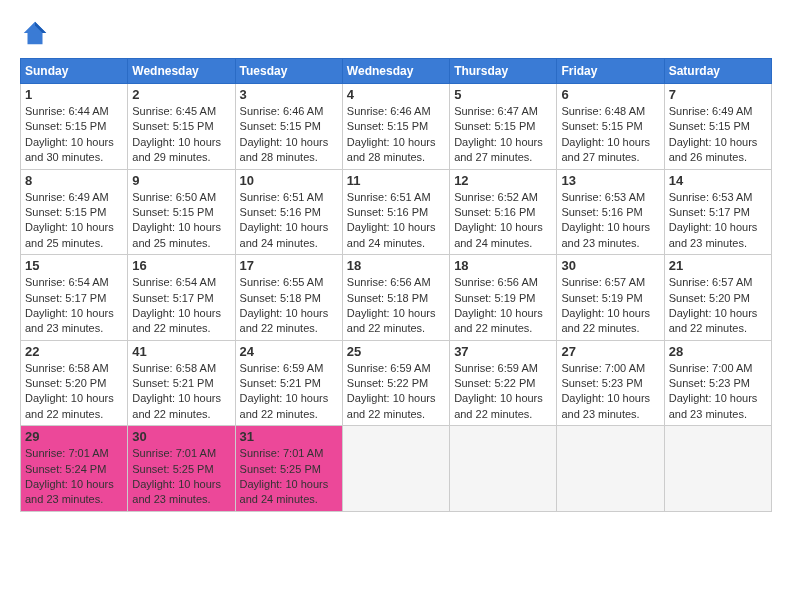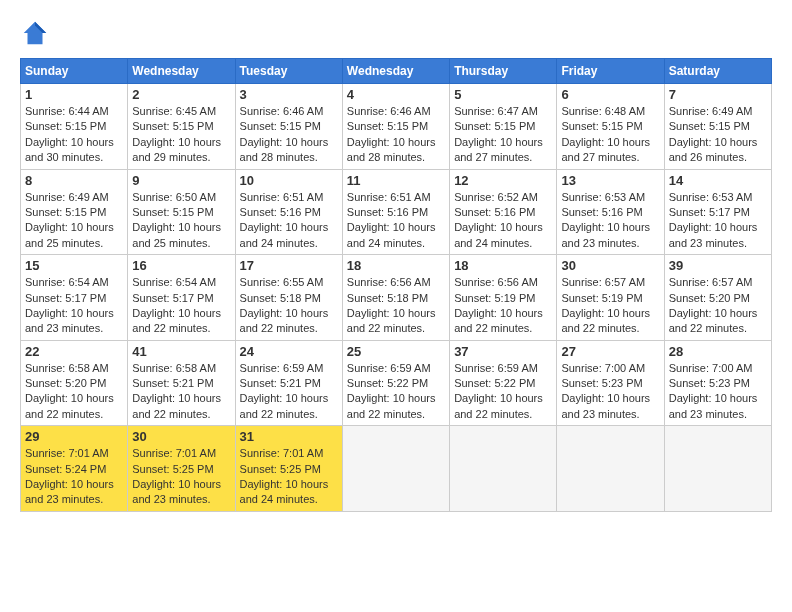--- a/index.html
+++ b/index.html
@@ -75,21 +75,21 @@
       padding: 3px 4px;
       font-size: 9.5px;
       color: #333;
       height: 82px;
       background: #fff;
     }
     td.empty {
       background: #f5f5f5;
     }
     td.last-row {
-      background: #fde047;
+      background: #ec4899;
     }
     .day-num {
       font-size: 13px;
       font-weight: bold;
       color: #333;
       display: block;
       margin-bottom: 2px;
     }
     .day-info {
       font-size: 11px;
@@ -149,21 +149,21 @@
           <td><span class="day-num">13</span><span class="day-info">Sunrise: 6:53 AM<br>Sunset: 5:16 PM<br>Daylight: 10 hours and 23 minutes.</span></td>
           <td><span class="day-num">14</span><span class="day-info">Sunrise: 6:53 AM<br>Sunset: 5:17 PM<br>Daylight: 10 hours and 23 minutes.</span></td>
         </tr>
         <tr>
           <td><span class="day-num">15</span><span class="day-info">Sunrise: 6:54 AM<br>Sunset: 5:17 PM<br>Daylight: 10 hours and 23 minutes.</span></td>
           <td><span class="day-num">16</span><span class="day-info">Sunrise: 6:54 AM<br>Sunset: 5:17 PM<br>Daylight: 10 hours and 22 minutes.</span></td>
           <td><span class="day-num">17</span><span class="day-info">Sunrise: 6:55 AM<br>Sunset: 5:18 PM<br>Daylight: 10 hours and 22 minutes.</span></td>
           <td><span class="day-num">18</span><span class="day-info">Sunrise: 6:56 AM<br>Sunset: 5:18 PM<br>Daylight: 10 hours and 22 minutes.</span></td>
           <td><span class="day-num">18</span><span class="day-info">Sunrise: 6:56 AM<br>Sunset: 5:19 PM<br>Daylight: 10 hours and 22 minutes.</span></td>
           <td><span class="day-num">30</span><span class="day-info">Sunrise: 6:57 AM<br>Sunset: 5:19 PM<br>Daylight: 10 hours and 22 minutes.</span></td>
-          <td><span class="day-num">39</span><span class="day-info">Sunrise: 6:57 AM<br>Sunset: 5:20 PM<br>Daylight: 10 hours and 22 minutes.</span></td>
+          <td><span class="day-num">21</span><span class="day-info">Sunrise: 6:57 AM<br>Sunset: 5:20 PM<br>Daylight: 10 hours and 22 minutes.</span></td>
         </tr>
         <tr>
           <td><span class="day-num">22</span><span class="day-info">Sunrise: 6:58 AM<br>Sunset: 5:20 PM<br>Daylight: 10 hours and 22 minutes.</span></td>
           <td><span class="day-num">41</span><span class="day-info">Sunrise: 6:58 AM<br>Sunset: 5:21 PM<br>Daylight: 10 hours and 22 minutes.</span></td>
           <td><span class="day-num">24</span><span class="day-info">Sunrise: 6:59 AM<br>Sunset: 5:21 PM<br>Daylight: 10 hours and 22 minutes.</span></td>
           <td><span class="day-num">25</span><span class="day-info">Sunrise: 6:59 AM<br>Sunset: 5:22 PM<br>Daylight: 10 hours and 22 minutes.</span></td>
           <td><span class="day-num">37</span><span class="day-info">Sunrise: 6:59 AM<br>Sunset: 5:22 PM<br>Daylight: 10 hours and 22 minutes.</span></td>
           <td><span class="day-num">27</span><span class="day-info">Sunrise: 7:00 AM<br>Sunset: 5:23 PM<br>Daylight: 10 hours and 23 minutes.</span></td>
           <td><span class="day-num">28</span><span class="day-info">Sunrise: 7:00 AM<br>Sunset: 5:23 PM<br>Daylight: 10 hours and 23 minutes.</span></td>
         </tr>

